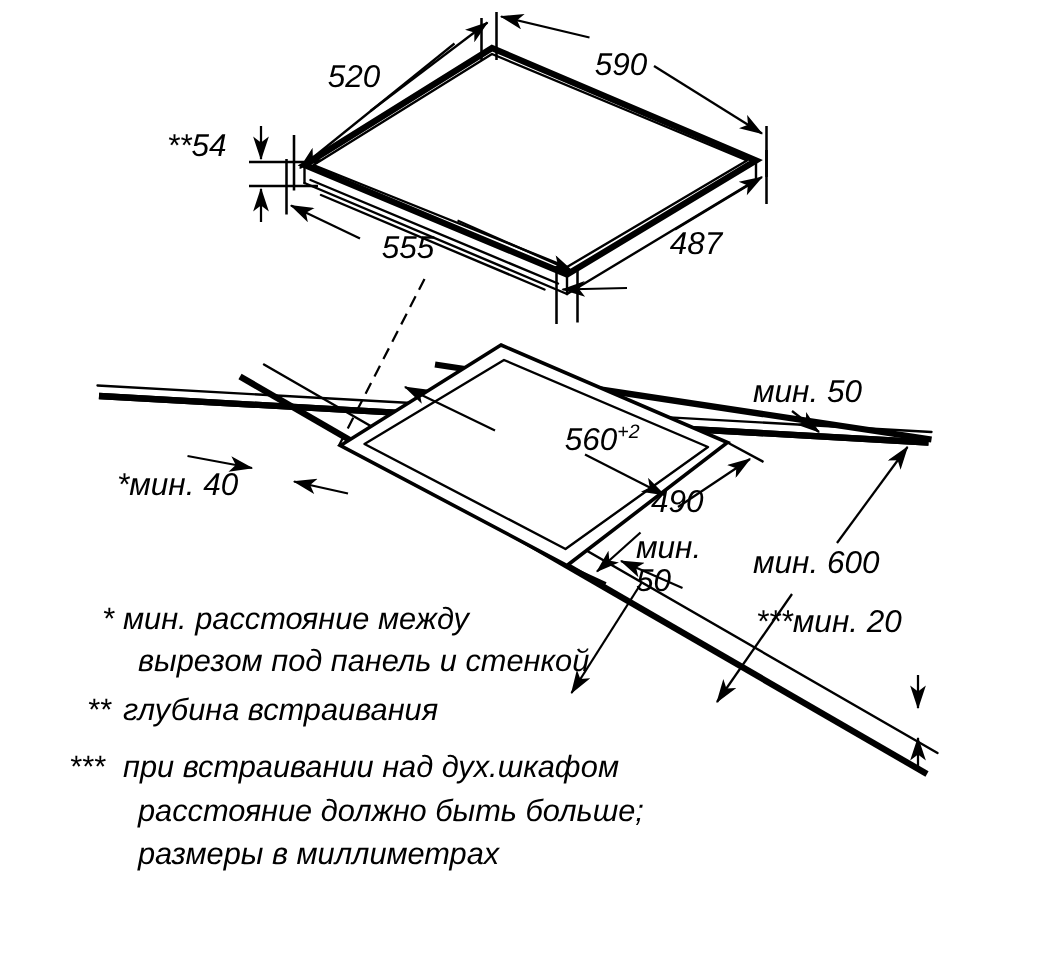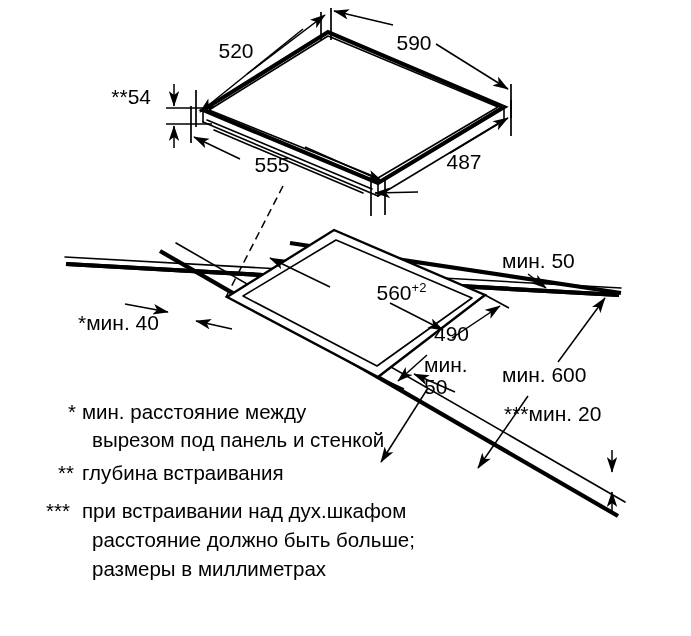--- a/index.html
+++ b/index.html
@@ -11,20 +11,21 @@
     width: 691px;
     height: 636px;
     font-family: "Liberation Sans", sans-serif;
     overflow: hidden;
   }
   #diagram-root {
     position: relative;
     width: 686px;
     height: 636px;
     background: #ffffff;
+    font-style: italic;
   }
   svg#tech-drawing {
     display: block;
     width: 691px;
     height: 636px;
   }
   .solid-thin {
     fill: none;
     stroke: #000000;
     stroke-width: 1.6;

